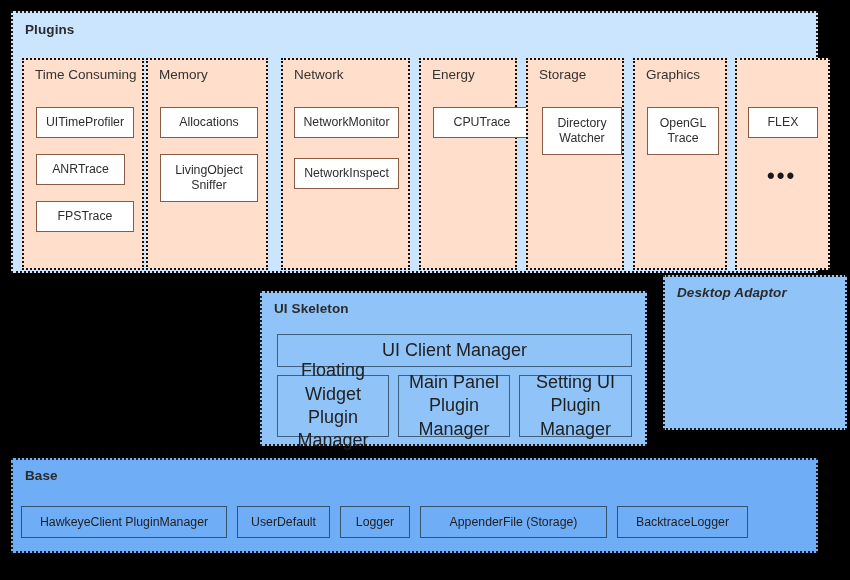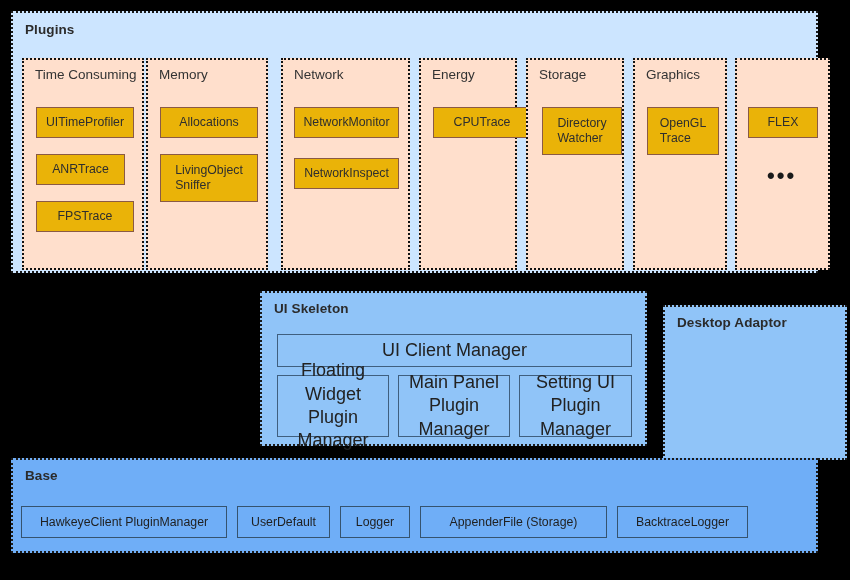--- a/index.html
+++ b/index.html
@@ -64,27 +64,28 @@
     left: 11px;
     top: 7px;
     font-size: 13.5px;
     color: #333333;
     white-space: nowrap;
   }
 
   .plugin-box {
     position: absolute;
     box-sizing: border-box;
-    background: #eab308;
+    background: #ffffff;
     border: 1.5px solid #8a5a45;
     color: #2e2e2e;
     font-size: 12.3px;
     display: flex;
     align-items: center;
     justify-content: center;
+    text-align: center;
     line-height: 1.25;
   }
 
   .ellipsis-mark {
     position: absolute;
     font-size: 22px;
     font-weight: bold;
     color: #1a1a1a;
     letter-spacing: 2px;
     line-height: 1;
@@ -113,24 +114,25 @@
     display: flex;
     align-items: center;
     justify-content: center;
     text-align: center;
     line-height: 1.3;
   }
 
   
   #desktop-adaptor-section {
     left: 663px;
-    top: 305px;
+    top: 275px;
     width: 184px;
     height: 155px;
     background: #90C4F8;
+    font-style: italic;
   }
   #desktop-adaptor-title {
     position: absolute;
     left: 12px;
     top: 8px;
   }
 
   
   #base-section {
     left: 11px;

